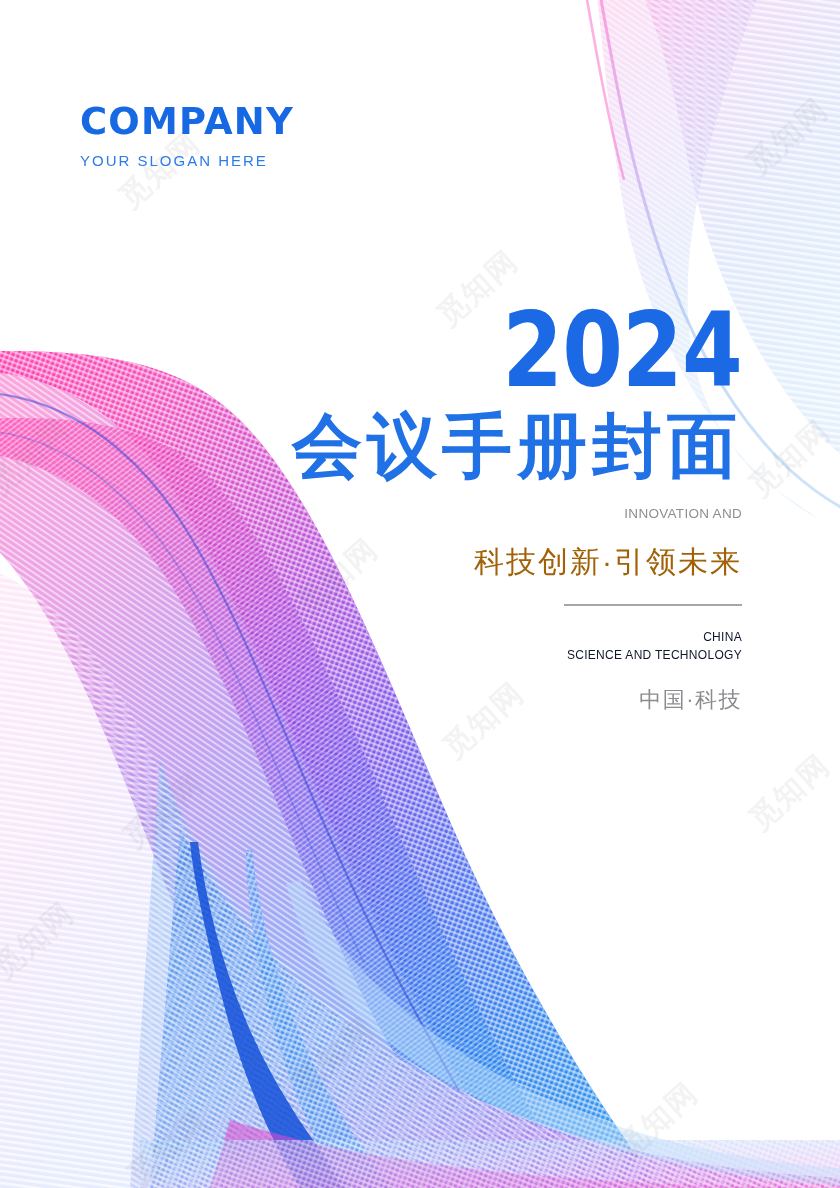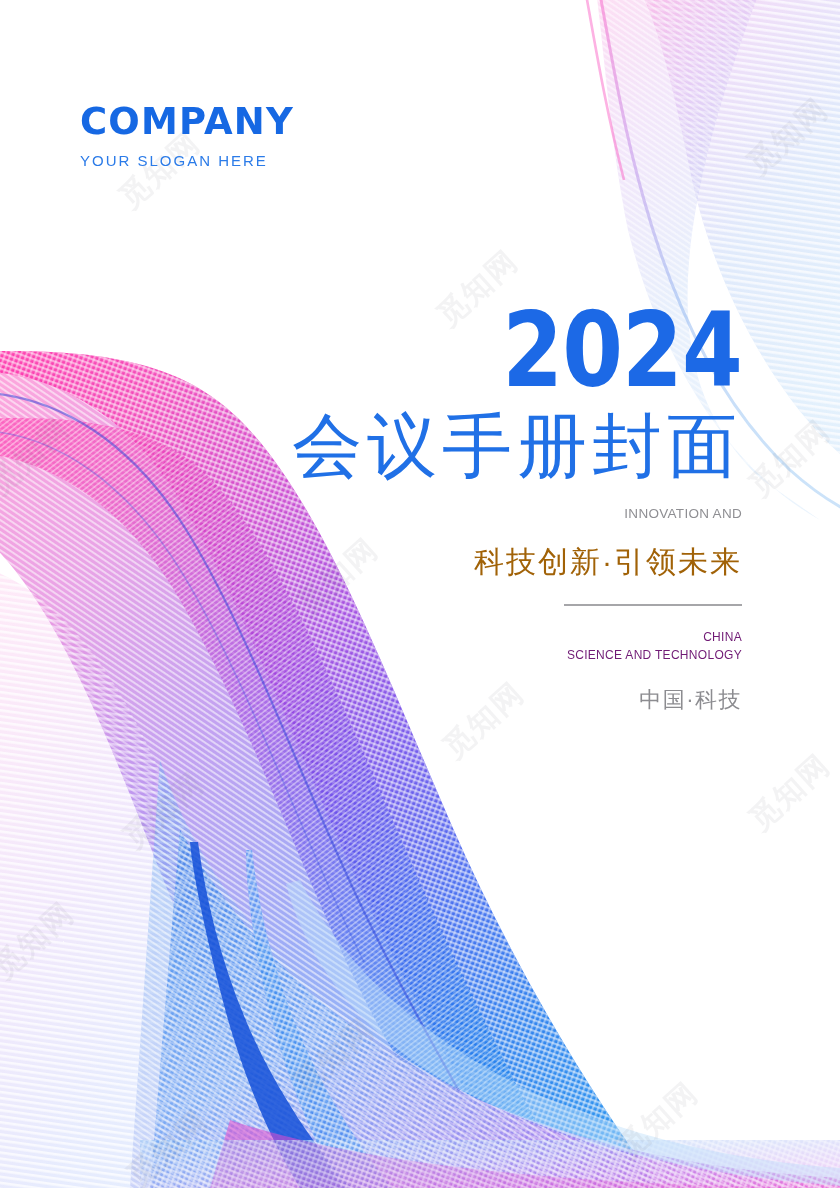--- a/index.html
+++ b/index.html
@@ -73,21 +73,21 @@
     color:#1C69E6;
     line-height:0.86;
     letter-spacing:-1px;
     transform:scaleX(0.84);
     transform-origin:right center;
     display:block;
   }
   #main-title {
     margin-top:12px;
     font-size:70px;
-    font-weight:400;
+    font-weight:700;
     color:#2070E6;
     line-height:1.12;
     letter-spacing:5px;
     display:block;
     white-space:nowrap;
   }
 
   #eng-sub {
     margin-top:18px;
     font-size:13.5px;
@@ -110,21 +110,21 @@
 
   #rule {
     margin:24px 0 0 auto;
     width:178px; height:2px;
     background:#A6A6A9;
   }
 
   #eng-loc {
     margin-top:22px;
     font-size:12px;
-    color:#701a75;
+    color:#0f172a;
     line-height:1.55;
     letter-spacing:0.3px;
   }
   #eng-loc .l1 { display:block; }
   #eng-loc .l2 { display:block;text-align:right; }
 
   #cn-loc {
     margin-top:20px;
     font-size:22px;
     color:#8C8C90;

